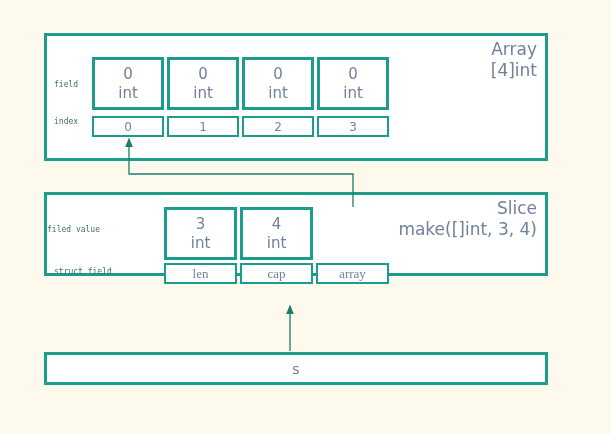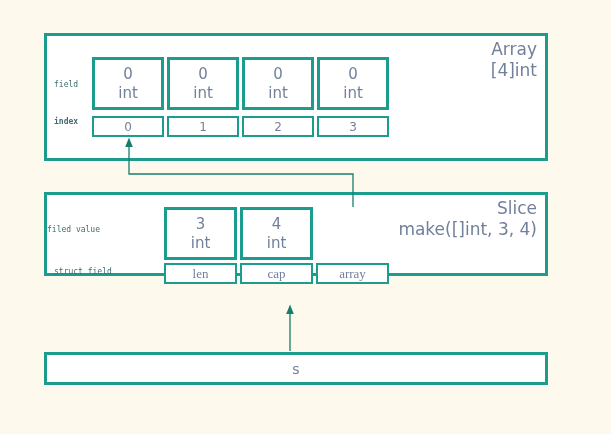--- a/index.html
+++ b/index.html
@@ -111,21 +111,21 @@
       <div class="cell big-cell">
         <div>0</div>
         <div>int</div>
       </div>
       <div class="cell big-cell">
         <div>0</div>
         <div>int</div>
       </div>
     </div>
 
-    <div class="row-label" style="left:7px;top:81px;font-weight:bold;">index</div>
+    <div class="row-label" style="left:7px;top:81px;">index</div>
 
     <div class="cellrow" style="left:45px;top:80px;">
       <div class="cell small-cell">0</div>
       <div class="cell small-cell">1</div>
       <div class="cell small-cell">2</div>
       <div class="cell small-cell">3</div>
     </div>
   </div>
 
   <div id="slice-box" class="tealbox">

